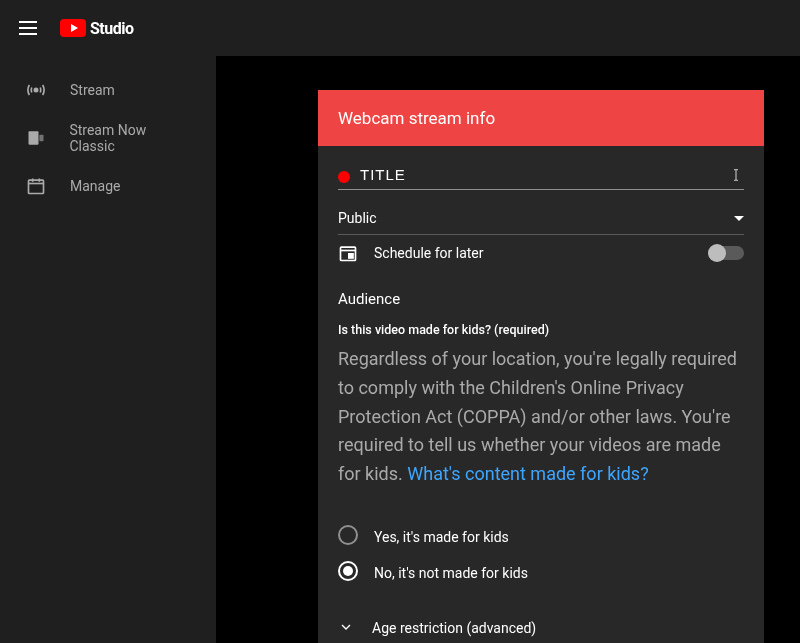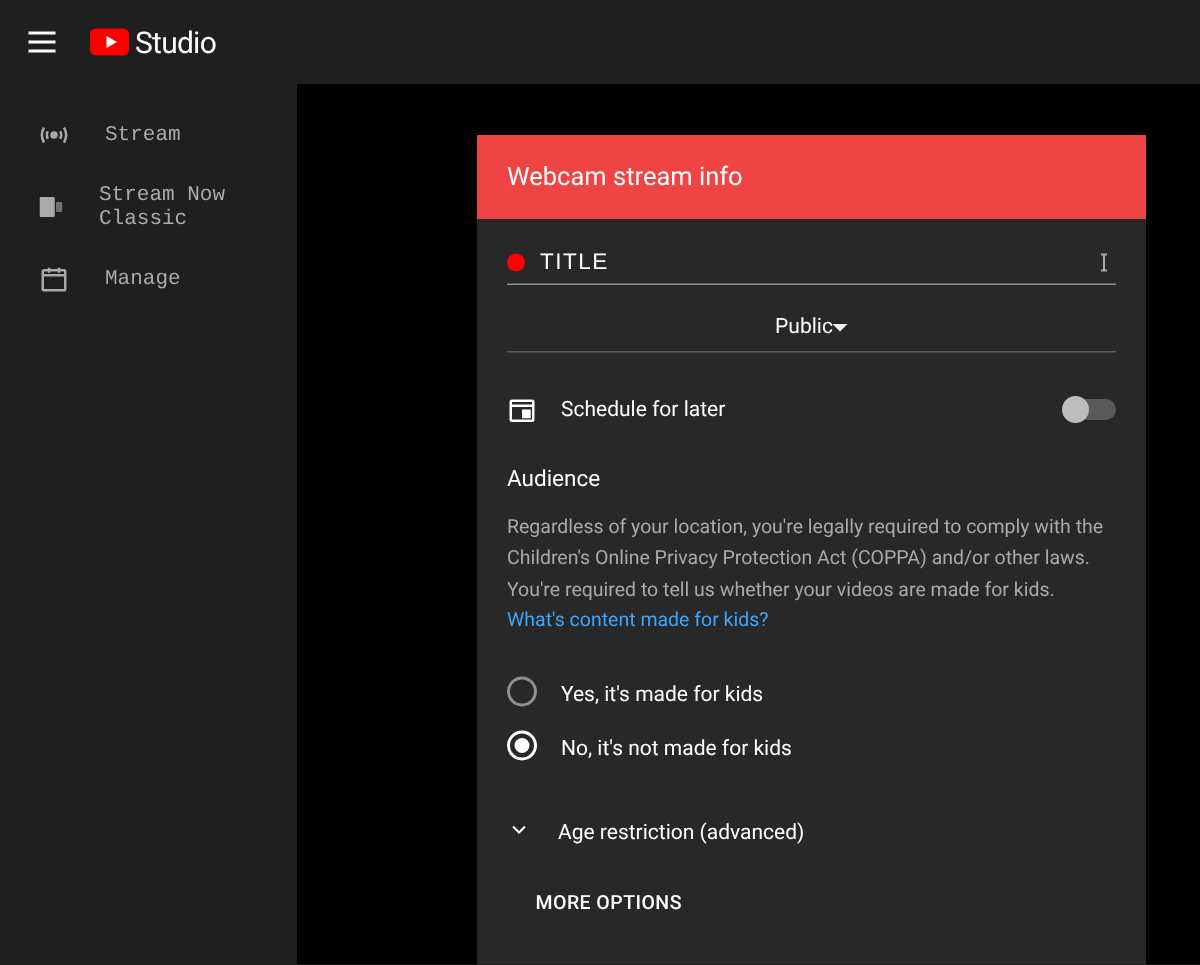--- a/index.html
+++ b/index.html
@@ -21,72 +21,72 @@
   .hamburger span { display:block; height:2px; width:18px; background:#fff; margin:0 auto;}
   .logo { display: flex; align-items: center; }
   .yt-play {
     width: 26px; height: 18px; background: #ff0000; border-radius: 4px;
     display:flex; align-items:center; justify-content:center; margin-right:4px;
   }
   .yt-tri {
     width:0; height:0; border-left:7px solid #fff; border-top:4px solid transparent; border-bottom:4px solid transparent;
     margin-left:2px;
   }
-  .logo-text { font-weight: 400; font-size: 20px; letter-spacing: -0.5px; }
+  .logo-text { font-weight: 700; font-size: 16px; letter-spacing: -0.5px; }
   .body-area { display:flex; height: calc(643px - 56px); }
   .sidebar {
-    width: 198px; background:#1f1f1f; padding-top: 10px; font-family: Liberation Mono, monospace;
+    width: 216px; background:#1f1f1f; padding-top: 10px;
   }
   .side-item {
     display:flex; align-items:center; height:48px; padding: 0 24px;
     color:#aaa; cursor:pointer; font-size:14px;
   }
   .side-item.active { background:#383838; color:#fff;}
   .side-icon { width:24px; height:24px; margin-right: 22px; display:flex; align-items:center; justify-content:center;}
   .side-icon svg { width:20px; height:20px; }
   .main {
     flex:1; background:#000; position:relative; padding: 30px 36px;
   }
   .dialog {
     width: 446px; background:#282828; margin-left:auto; margin-top:4px;
     display:flex; flex-direction:column;
   }
   .dialog-header {
     padding: 18px 20px; background:#ef4444; font-size:17px; font-weight:400;
   }
   .dialog-body { padding: 20px 20px 16px 20px; }
-  .title-row { display:flex; align-items:center; border-bottom:1px solid #909090; padding-bottom:6px; margin-bottom:20px;}
+  .title-row { display:flex; align-items:flex-end; border-bottom:1px solid #909090; padding-bottom:6px; margin-bottom:20px;}
   .rec-dot { width:12px; height:12px; background:#ff0000; border-radius:50%; margin-right:10px;}
   .title-input {
     flex:1; background:transparent; border:none; outline:none; color:#fff;
     font-size:15px; letter-spacing:1px;
   }
   .cursor-icon { width:16px; height:16px; color:#aaa; margin-left:4px;}
   .visibility-row {
-    display:flex; align-items:center; justify-content:center;
-    border-bottom:1px solid #5a5a5a; padding-bottom:8px; margin-bottom:28px;
+    display:flex; align-items:center; justify-content:space-between;
+    border-bottom:1px solid #5a5a5a; padding-bottom:8px; margin-bottom:8px;
     cursor:pointer;
   }
   .visibility-row .arrow {
     width:0; height:0; border-left:5px solid transparent; border-right:5px solid transparent;
     border-top:5px solid #fff;
   }
   .schedule-row { display:flex; align-items:center; margin-bottom:27px;}
   .schedule-row .cal-icon { width:20px; height:20px; margin-right:16px;}
   .schedule-row .label { flex:1; font-size:14px;}
   .toggle {
     width:34px; height:14px; background:#5a5a5a; border-radius:7px; position:relative; cursor:pointer;
   }
   .toggle-knob {
     width:18px; height:18px; background:#bdbdbd; border-radius:50%; position:absolute;
     left:-2px; top:-2px;
   }
   .section-h { font-size:15px; font-weight:400; margin-bottom:14px;}
   .question { font-size:12.5px; font-weight:500; margin-bottom:8px;}
-  .disclaimer { font-size:13px; color:#aaa; line-height:1.6; margin-bottom:18px;}
+  .disclaimer { font-size:18px; color:#aaa; line-height:1.6; margin-bottom:28px;}
   .disclaimer a { color:#3ea6ff; text-decoration:none; cursor:pointer;}
   .radio-group { margin-bottom:18px;}
   .radio-row { display:flex; align-items:flex-end; padding:8px 0; cursor:pointer;}
   .radio {
     width:20px; height:20px; border:2px solid #909090; border-radius:50%;
     margin-right:16px; display:flex; align-items:center; justify-content:center;
   }
   .radio.selected { border-color:#fff;}
   .radio.selected::after {
     content:""; width:10px; height:10px; background:#fff; border-radius:50%;
@@ -177,20 +177,21 @@
                 <rect x="13" y="13" width="5" height="5" fill="#fff"></rect>
               </svg>
           </span>
           <span class="label">Schedule for later</span>
           <div class="toggle">
             <div class="toggle-knob"></div>
           </div>
         </div>
 
         <div class="section-h">Audience</div>
+        <div class="question">Is this video made for kids? (required)</div>
         <div class="disclaimer">
           <span>Regardless of your location, you're legally required to comply with the Children's Online Privacy Protection Act (COPPA) and/or other laws. You're required to tell us whether your videos are made for kids. </span><a>What's content made for kids?</a>
         </div>
 
         <div class="radio-group">
           <div class="radio-row">
             <span class="radio"></span>
             <span class="radio-label">Yes, it's made for kids</span>
           </div>
           <div class="radio-row">

